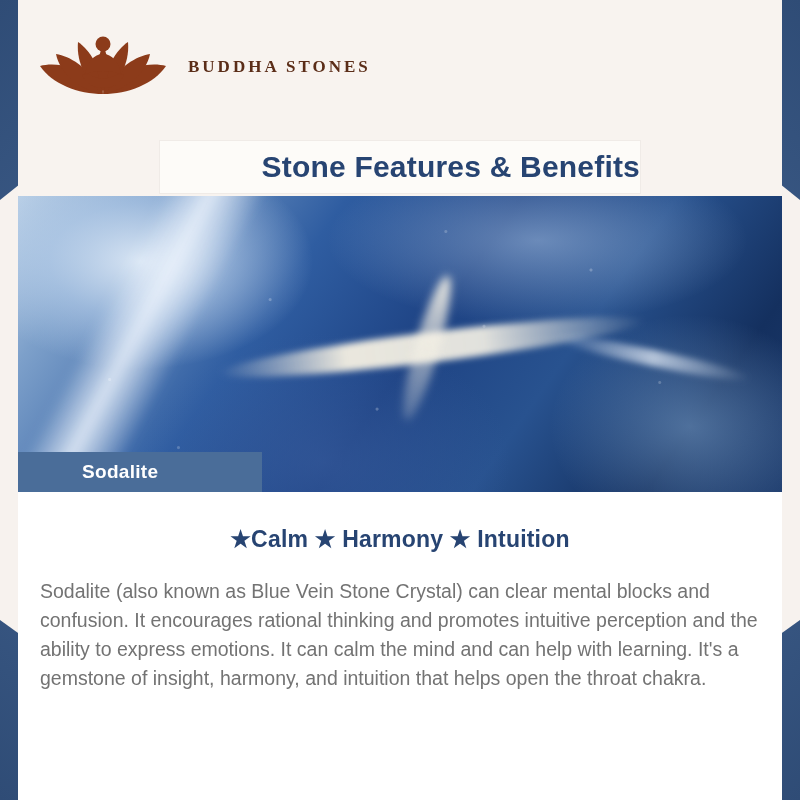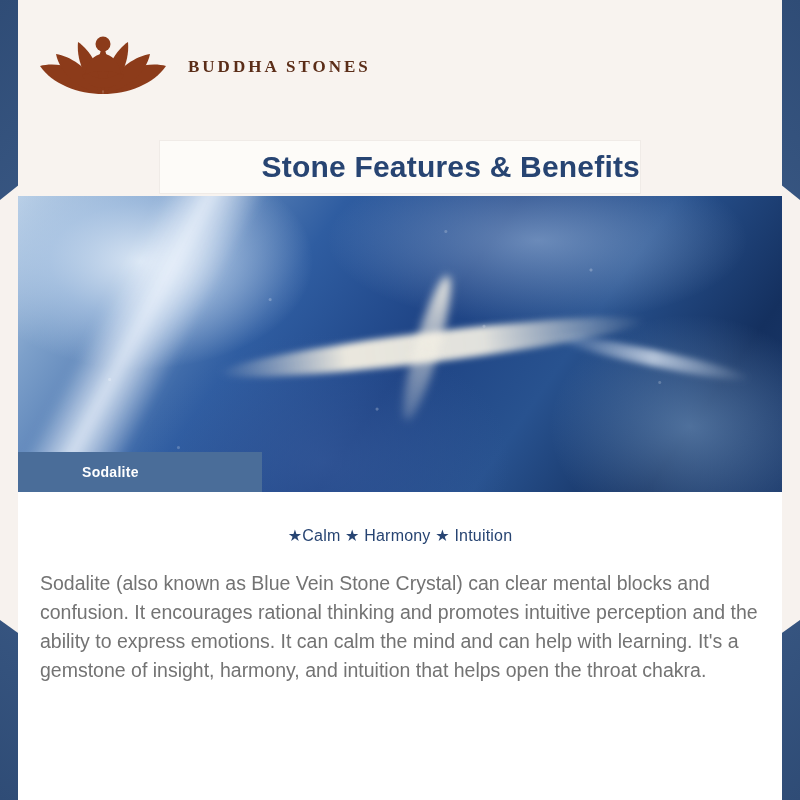--- a/index.html
+++ b/index.html
@@ -195,40 +195,40 @@
     left: 0;
     bottom: 0;
     width: 244px;
     height: 40px;
     background: #4a6d99;
     display: flex;
     align-items: center;
   }
   .stone-label-text {
     color: #ffffff;
-    font-size: 14px;
+    font-size: 19px;
     font-weight: bold;
     padding-left: 64px;
     letter-spacing: 0.3px;
   }
 
   
   .body-area {
     position: absolute;
     left: 0;
     top: 492px;
     width: 764px;
     height: 308px;
     background: #ffffff;
   }
   .keywords {
     margin-top: 34px;
     text-align: center;
-    font-size: 16px;
-    font-weight: normal;
+    font-size: 23px;
+    font-weight: bold;
     color: #274472;
     letter-spacing: 0.2px;
   }
 
   .description {
     margin: 24px 24px 0 22px;
     font-size: 19.5px;
     line-height: 1.48;
     color: #737373;
     text-align: left;

